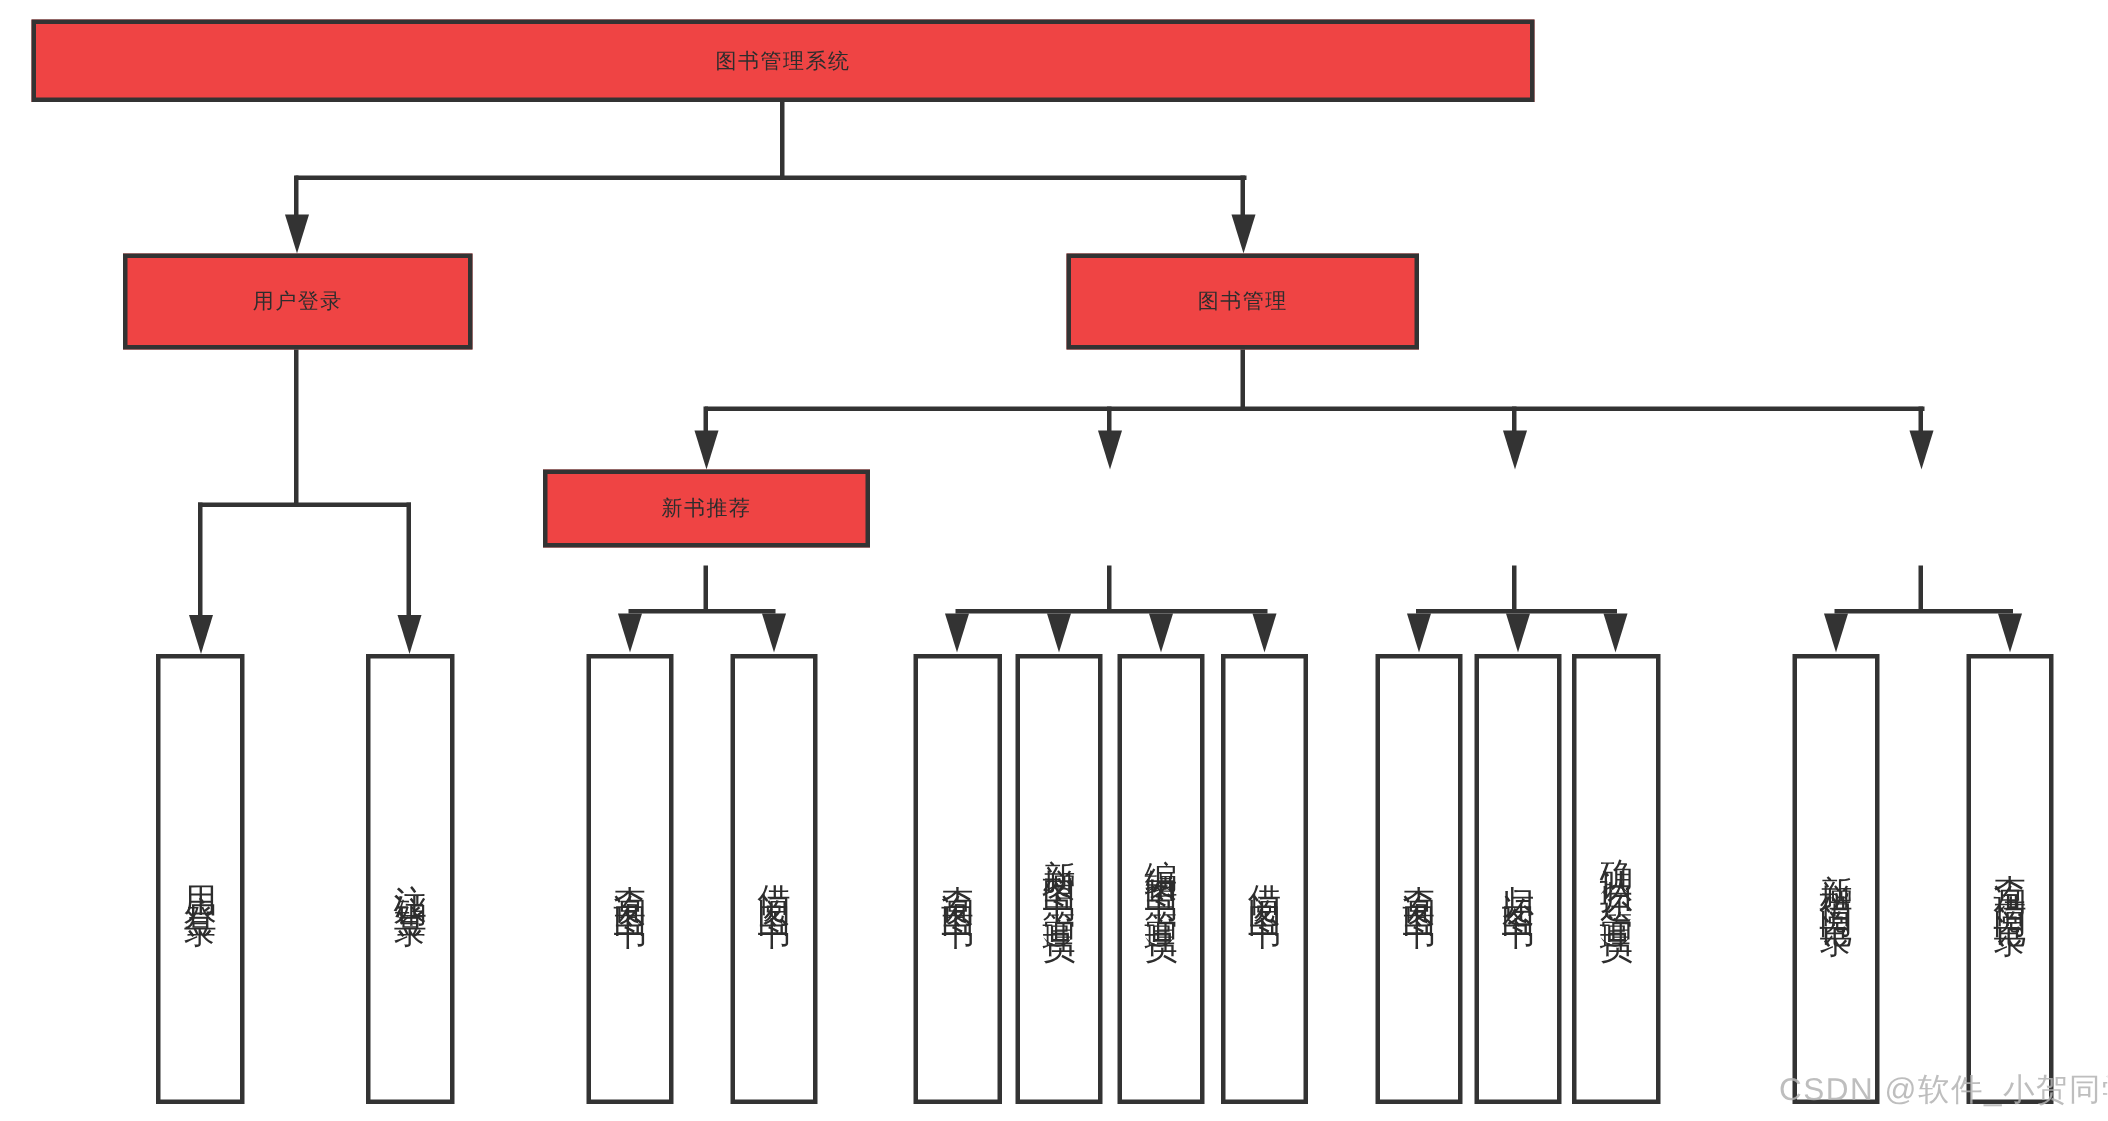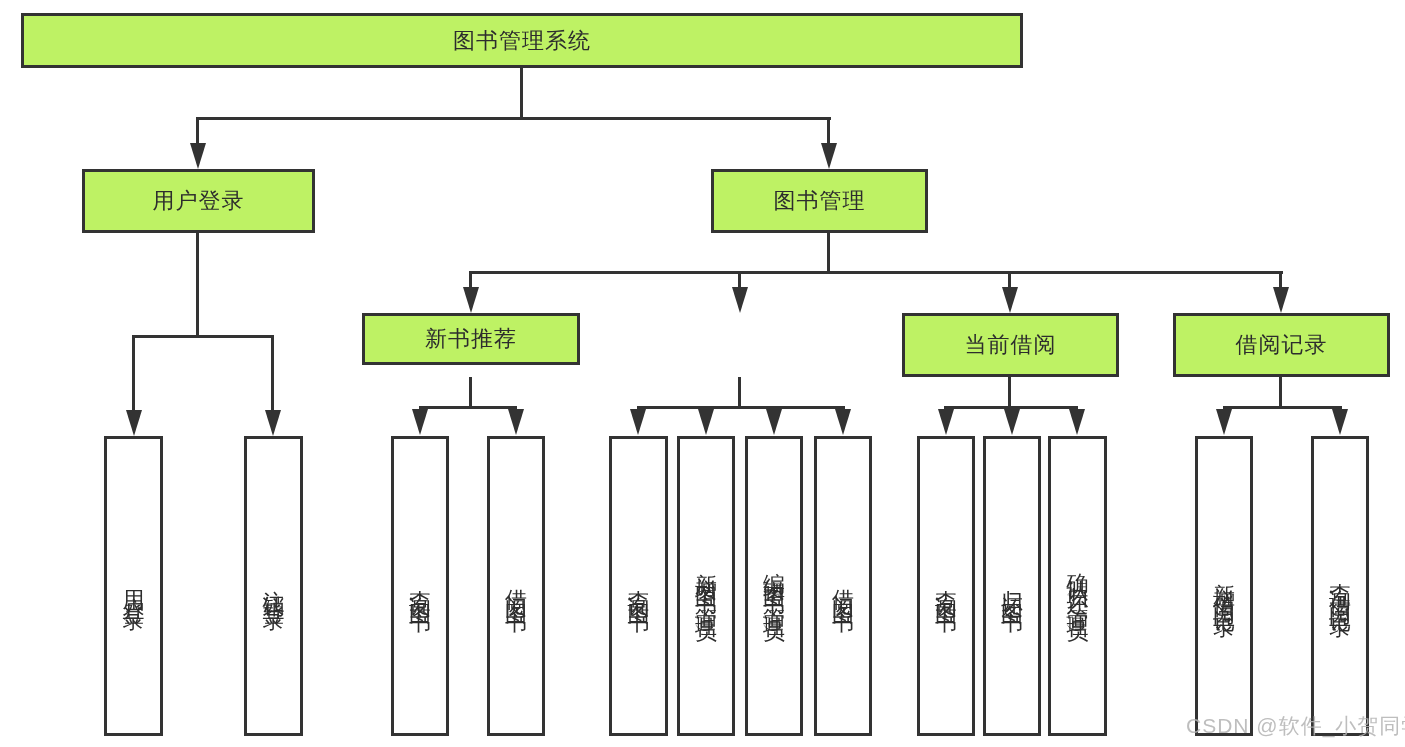--- a/index.html
+++ b/index.html
@@ -1,23 +1,23 @@
 <!DOCTYPE html>
 <html><head>
 <meta charset="utf-8">
 <style>
   html,body{margin:0;padding:0;background:#ffffff;}
   #canvas{
     position:relative;width:1405px;height:747px;background:#ffffff;
     font-family:"Liberation Sans","DejaVu Sans",sans-serif;overflow:hidden;
   }
   .box{
-    position:absolute;box-sizing:border-box;border:3px solid #333333;background:#bef264;
+    position:absolute;box-sizing:border-box;border:3px solid #333333;background:#ef4444;
     display:flex;align-items:center;justify-content:center;
-    color:#2d2d2d;font-size:22px;letter-spacing:1px;
+    color:#2d2d2d;font-size:14px;letter-spacing:1px;
   }
   .leaf{
     position:absolute;box-sizing:border-box;border:3px solid #333333;background:#ffffff;
     display:flex;align-items:center;justify-content:center;
     color:#2d2d2d;font-size:22px;
   }
   .leaf .vtext{
     writing-mode:vertical-rl;letter-spacing:7px;line-height:1;white-space:nowrap;
   }
   .hline,.vline{position:absolute;background:#333333;}
@@ -39,32 +39,26 @@
 
 <div id="canvas">
 
   <div class="box" style="left:21px;top:13px;width:1002px;height:55px">
     <span>图书管理系统</span>
   </div>
 
   <div class="box" style="left:82px;top:169px;width:233px;height:64px">
     <span>用户登录</span>
   </div>
-  <div class="box" style="left:711px;top:169px;width:217px;height:64px">
+  <div class="box" style="left:711px;top:169px;width:235px;height:64px">
     <span>图书管理</span>
   </div>
 
   <div class="box" style="left:362px;top:313px;width:218px;height:52px">
     <span>新书推荐</span>
-  </div>
-  <div class="box" style="left:902px;top:313px;width:217px;height:64px">
-    <span>当前借阅</span>
-  </div>
-  <div class="box" style="left:1173px;top:313px;width:217px;height:64px">
-    <span>借阅记录</span>
   </div>
 
   <div class="leaf" style="left:104px;top:436px;width:59px;height:300px">
     <span class="vtext">用户登录</span>
   </div>
   <div class="leaf" style="left:244px;top:436px;width:59px;height:300px">
     <span class="vtext">注销登录</span>
   </div>
 
   <div class="leaf" style="left:391px;top:436px;width:58px;height:300px">

